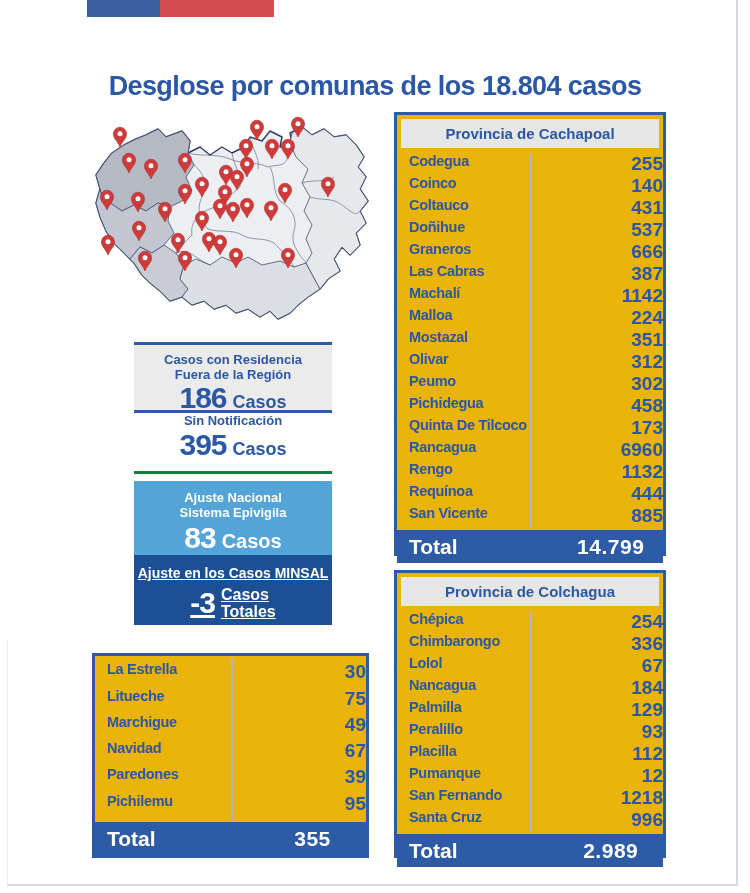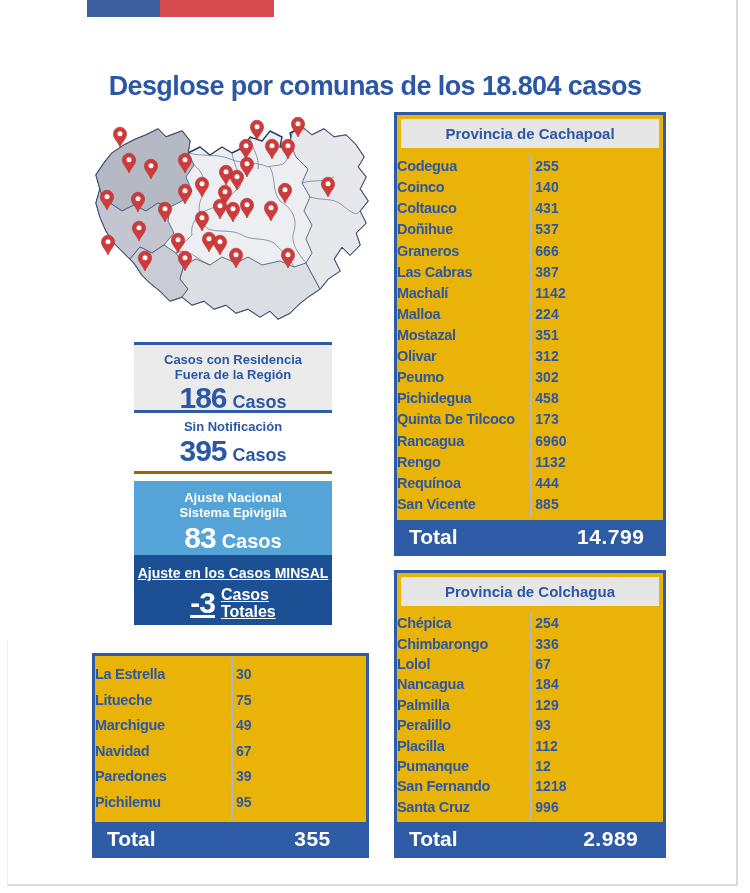--- a/index.html
+++ b/index.html
@@ -27,41 +27,41 @@
   
   .ibox { left:134px; width:198px; text-align:center; color:#2b57a5; }
   .ibox .lbl { font-size:13px; font-weight:800; line-height:1.18; }
   .ibox .bigrow { display:flex; justify-content:center; align-items:baseline; gap:6px; }
   .ibox .big { font-size:30px; font-weight:800; line-height:1; letter-spacing:-1px; }
   .ibox .unit { font-size:18px; font-weight:800; }
   .box-residencia { top:342px; height:71px; background:#ebebeb;
                     border-top:3px solid #2d5ba6; border-bottom:3px solid #2d5ba6;
                     padding-top:7px; }
   .box-sinnotif   { top:413px; height:61px; background:#ffffff;
-                    border-bottom:3px solid #a16207; padding-top:6px; }
+                    border-bottom:3px solid #15803d; }
   .box-epivigila  { top:481px; height:74px; background:#54a4d8; color:#ffffff; padding-top:9px; }
   .box-minsal     { top:555px; height:70px; background:#1d4f94; color:#ffffff; padding-top:10px;text-decoration:underline; }
   .box-minsal .lbl { font-size:14px; }
   .box-minsal .bigrow { align-items:center; margin-top:4px; }
   .box-minsal .unit2 { font-size:16px; line-height:1.08; text-align:left; font-weight:800; }
 
   
   .ptable { border:3px solid #2d5ba6; background:#eab308; display:flex; flex-direction:column; }
   .t-cachapoal { left:394px; top:112px; width:272px; height:444px; }
   .t-colchagua { left:394px; top:570px; width:272px; height:288px; }
   .t-caro      { left:92px;  top:653px; width:277px; height:205px; }
   .t-header { margin:4px; background:#e6e6e6; color:#2b57a5; font-weight:800;
               font-size:15px; text-align:center; padding:6px 0; }
   .t-body { flex:1; position:relative; display:flex; flex-direction:column;
             justify-content:space-evenly; padding:1px 0 3px; }
   .t-divider { position:absolute; left:50%; top:2px; bottom:2px; width:2px; background:#aab7d0; }
   .t-row { display:flex; position:relative; }
-  .t-row .name { width:52%; padding-left:0; font-weight:800; font-size:14.5px;
+  .t-row .name { width:52%; padding-left:12px; font-weight:800; font-size:14.5px;
                  color:#2b57a5; letter-spacing:-0.3px; white-space:nowrap; }
-  .t-row .val  { width:48%; text-align:left; font-weight:800; font-size:14px; color:#2b57a5; }
+  .t-row .val  { width:48%; text-align:right; font-weight:800; font-size:19px; color:#2b57a5; }
   .t-total { flex:0 0 33px; background:#2d5ba6; color:#ffffff; display:flex;
              align-items:center; font-weight:800; font-size:21px;gap:46px; }
   .t-total .name { width:52%; padding-left:12px; }
   .t-total .val  { width:48%; text-align:center; letter-spacing:0.5px; }
 </style>
 </head>
 <body>
 
 <div class="abs edge-right"></div>
 <div class="abs edge-bottom"></div>

